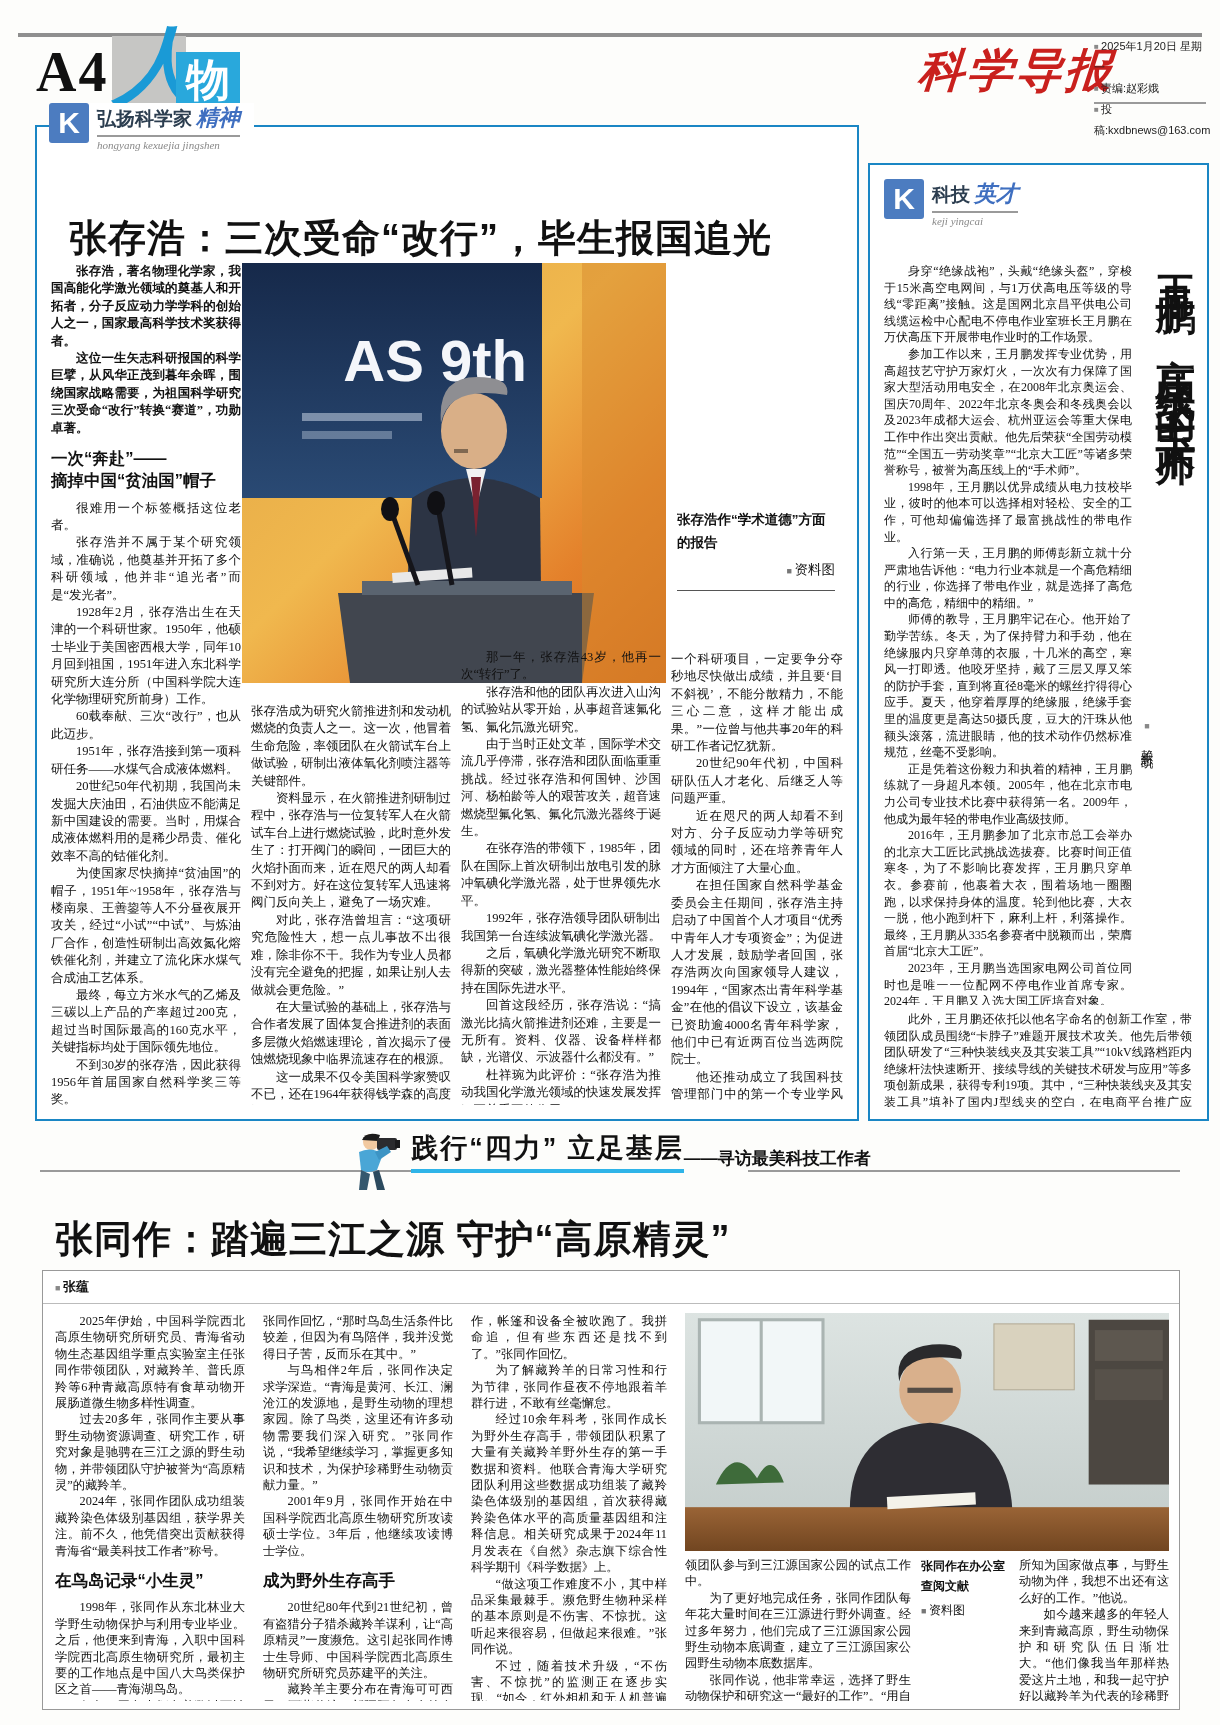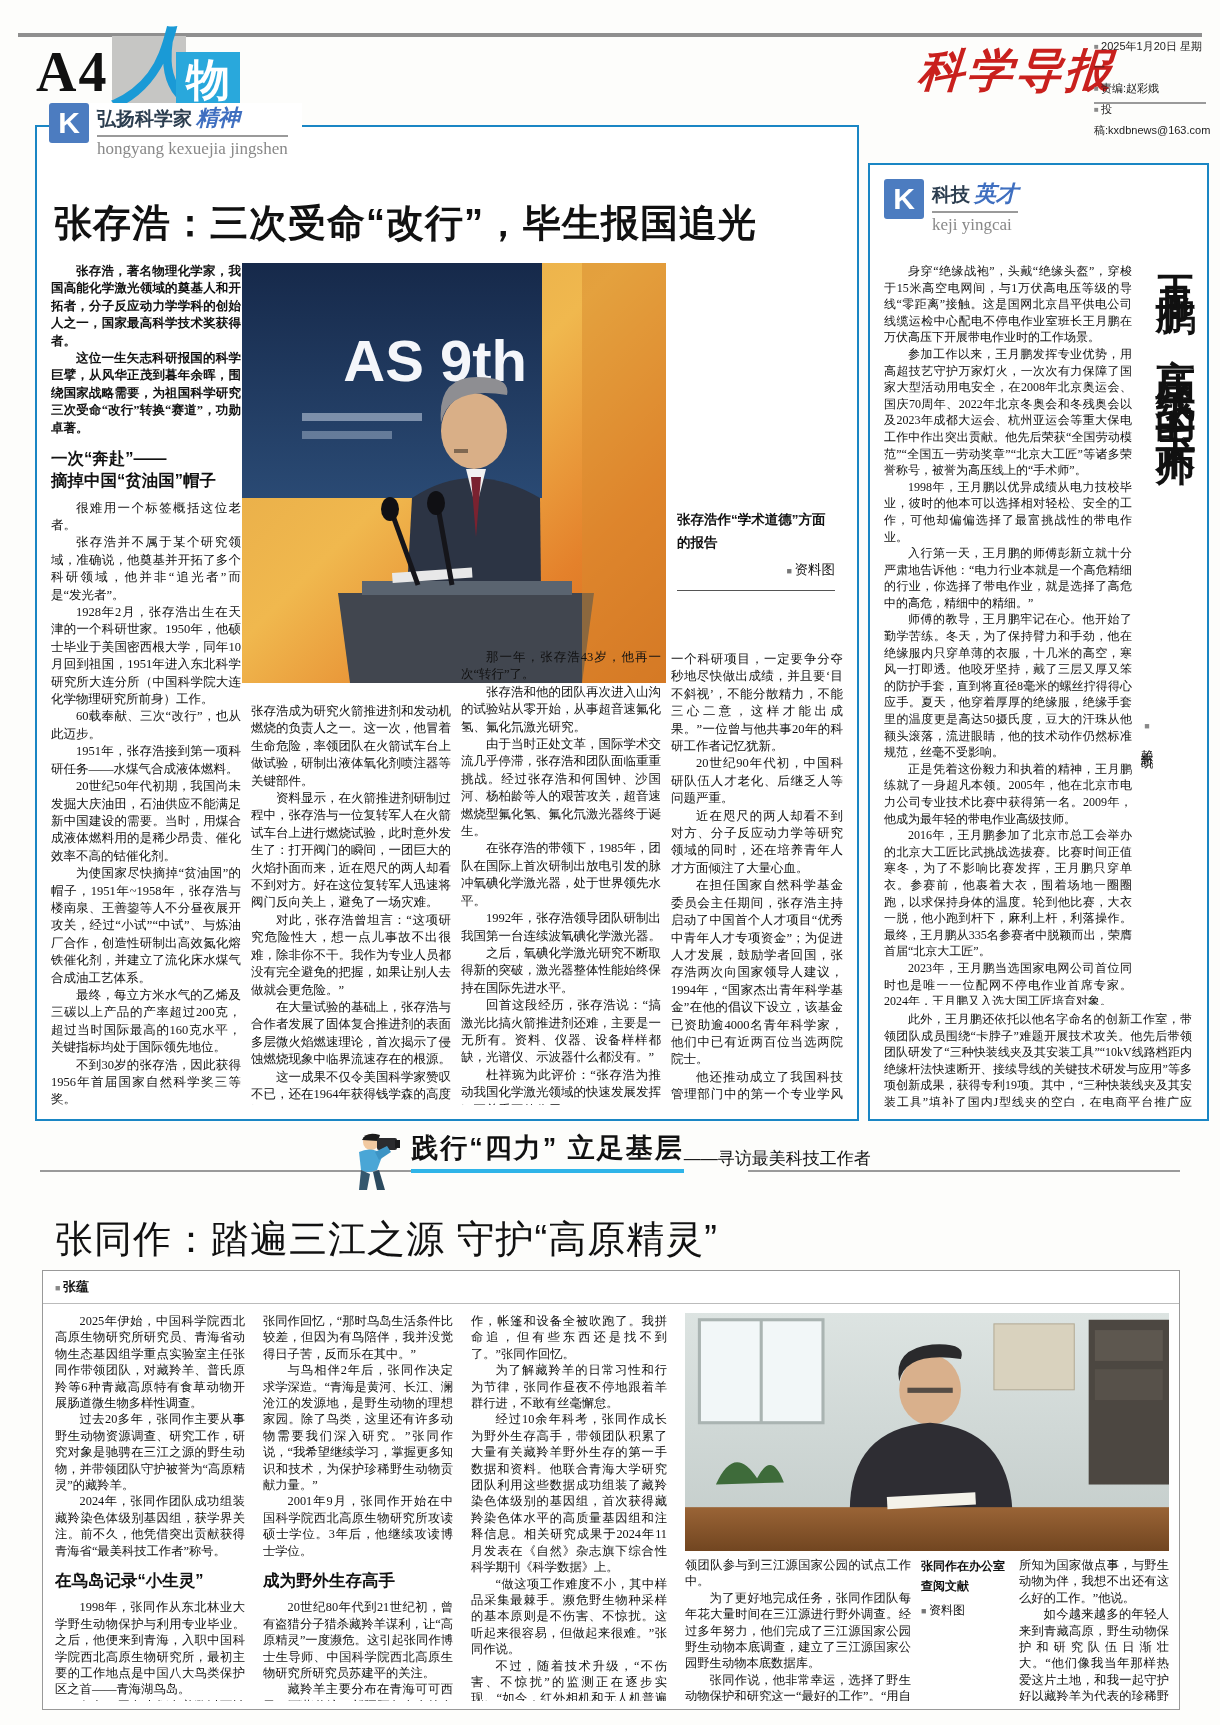--- a/index.html
+++ b/index.html
@@ -21,21 +21,21 @@
   .pub-rule{position:absolute;left:1094px;top:102px;width:112px;height:2px;background:#9a9a9a;}
 
   
   .abox{position:absolute;border:2px solid #1a86c4;background:#fff;}
   .badge{display:flex;align-items:flex-start;background:#fff;padding:0 14px 0 0;}
   .badge .ksq{width:40px;height:40px;background:#4c7cc0;border-radius:3px;color:#fff;
         font-size:30px;font-weight:700;display:flex;align-items:center;justify-content:center;margin-right:8px;}
   .badge .ttl-row{border-bottom:2px solid #9a9a9a;padding-bottom:2px;white-space:nowrap;}
   .badge .ttl{font-size:19px;font-weight:700;color:#2c3e50;}
   .badge .ttl-script{font-size:22px;font-weight:700;font-style:italic;color:#3f6fc0;}
-  .badge .pinyin{font-size:17px;color:#888;margin-top:2px;}
+  .badge .pinyin{font-size:11px;color:#888;font-style:italic;margin-top:2px;}
 
   .col{position:absolute;overflow:hidden;font-size:12.5px;line-height:17.4px;}
   .para{margin:0;text-indent:2em;text-align:justify;}
   .para.cont{text-indent:0;}
   .para.intro{font-weight:600;}
   h3.crosshead{font-family:"Liberation Sans","DejaVu Sans",sans-serif;font-size:16.5px;font-weight:700;
         line-height:1.35;margin:10px 0 8px;white-space:pre-line;text-indent:0;}
 
   
   #a1-badge{position:absolute;left:12px;top:-24px;}
@@ -56,24 +56,24 @@
         font-size:40px;font-weight:700;letter-spacing:11px;line-height:1.2;}
 
   
   #banner{position:absolute;left:0;top:1126px;width:1220px;height:90px;}
   .bline{position:absolute;top:44px;height:2px;background:#9a9a9a;}
   #bline-l{left:40px;width:400px;}
   #bline-r{left:748px;width:432px;}
   #banner-center{position:absolute;left:0;right:0;top:4px;display:flex;justify-content:center;align-items:flex-start;gap:10px;}
   #banner-texts{display:flex;align-items:center;}
   #banner-title{font-size:27px;font-weight:900;letter-spacing:2px;border-bottom:4px solid #2fb4e8;padding-bottom:3px;}
-  #banner-sub{font-size:17px;font-weight:400;margin-top:13px;}
-
-  
-  #a3-title{position:absolute;left:55px;top:1214px;font-size:38px;font-weight:400;letter-spacing:1px;}
+  #banner-sub{font-size:17px;font-weight:700;margin-top:13px;}
+
+  
+  #a3-title{position:absolute;left:55px;top:1214px;font-size:38px;font-weight:700;letter-spacing:1px;}
   #a3-box{position:absolute;left:42px;top:1270px;width:1136px;height:438px;border:1px solid #999;background:#fff;}
   #a3-byline{position:absolute;left:12px;top:7px;font-size:13px;font-weight:700;}
   #a3-byline::before{content:"■ ";color:#888;font-size:9px;}
   #a3-rule{position:absolute;left:0;top:32px;width:100%;height:1px;background:#bbb;}
   #a3-cols{position:absolute;left:12px;right:10px;top:42px;bottom:8px;display:flex;gap:18px;}
   .a3col{flex:0 0 auto;overflow:hidden;font-size:12.3px;line-height:16.4px;}
   #a3-right{flex:1 1 auto;display:flex;flex-direction:column;overflow:hidden;}
   #a3-photo{width:100%;height:238px;overflow:hidden;background:#cfd6d4;}
   #a3-belowrow{display:flex;gap:10px;margin-top:6px;flex:1;overflow:hidden;}
   #a3-col4{flex:1 1 auto;overflow:hidden;font-size:12.3px;line-height:16.4px;}
@@ -110,21 +110,21 @@
       <div class="ksq sans">K</div>
       <div>
         <div class="ttl-row">
           <span class="ttl sans">弘扬科学家</span>
           <span class="ttl-script">精神</span>
         </div>
         <div class="pinyin">hongyang kexuejia jingshen</div>
       </div>
     </div>
 
-    <h1 id="a1-title" class="sans" style="margin:1px;">张存浩：三次受命“改行”，毕生报国追光</h1>
+    <h1 id="a1-title" class="sans" style="margin:16px;">张存浩：三次受命“改行”，毕生报国追光</h1>
 
     <div id="a1-photo">
       <svg width="424" height="420" viewBox="0 0 424 420">
         <defs>
           <linearGradient id="warm" x1="0" y1="0" x2="1" y2="1">
             <stop offset="0" stop-color="#e2a544"></stop>
               <stop offset="0.45" stop-color="#f0b84e"></stop>
             <stop offset="0.75" stop-color="#e4812b"></stop>
               <stop offset="1" stop-color="#d2691c"></stop>
           </linearGradient>

